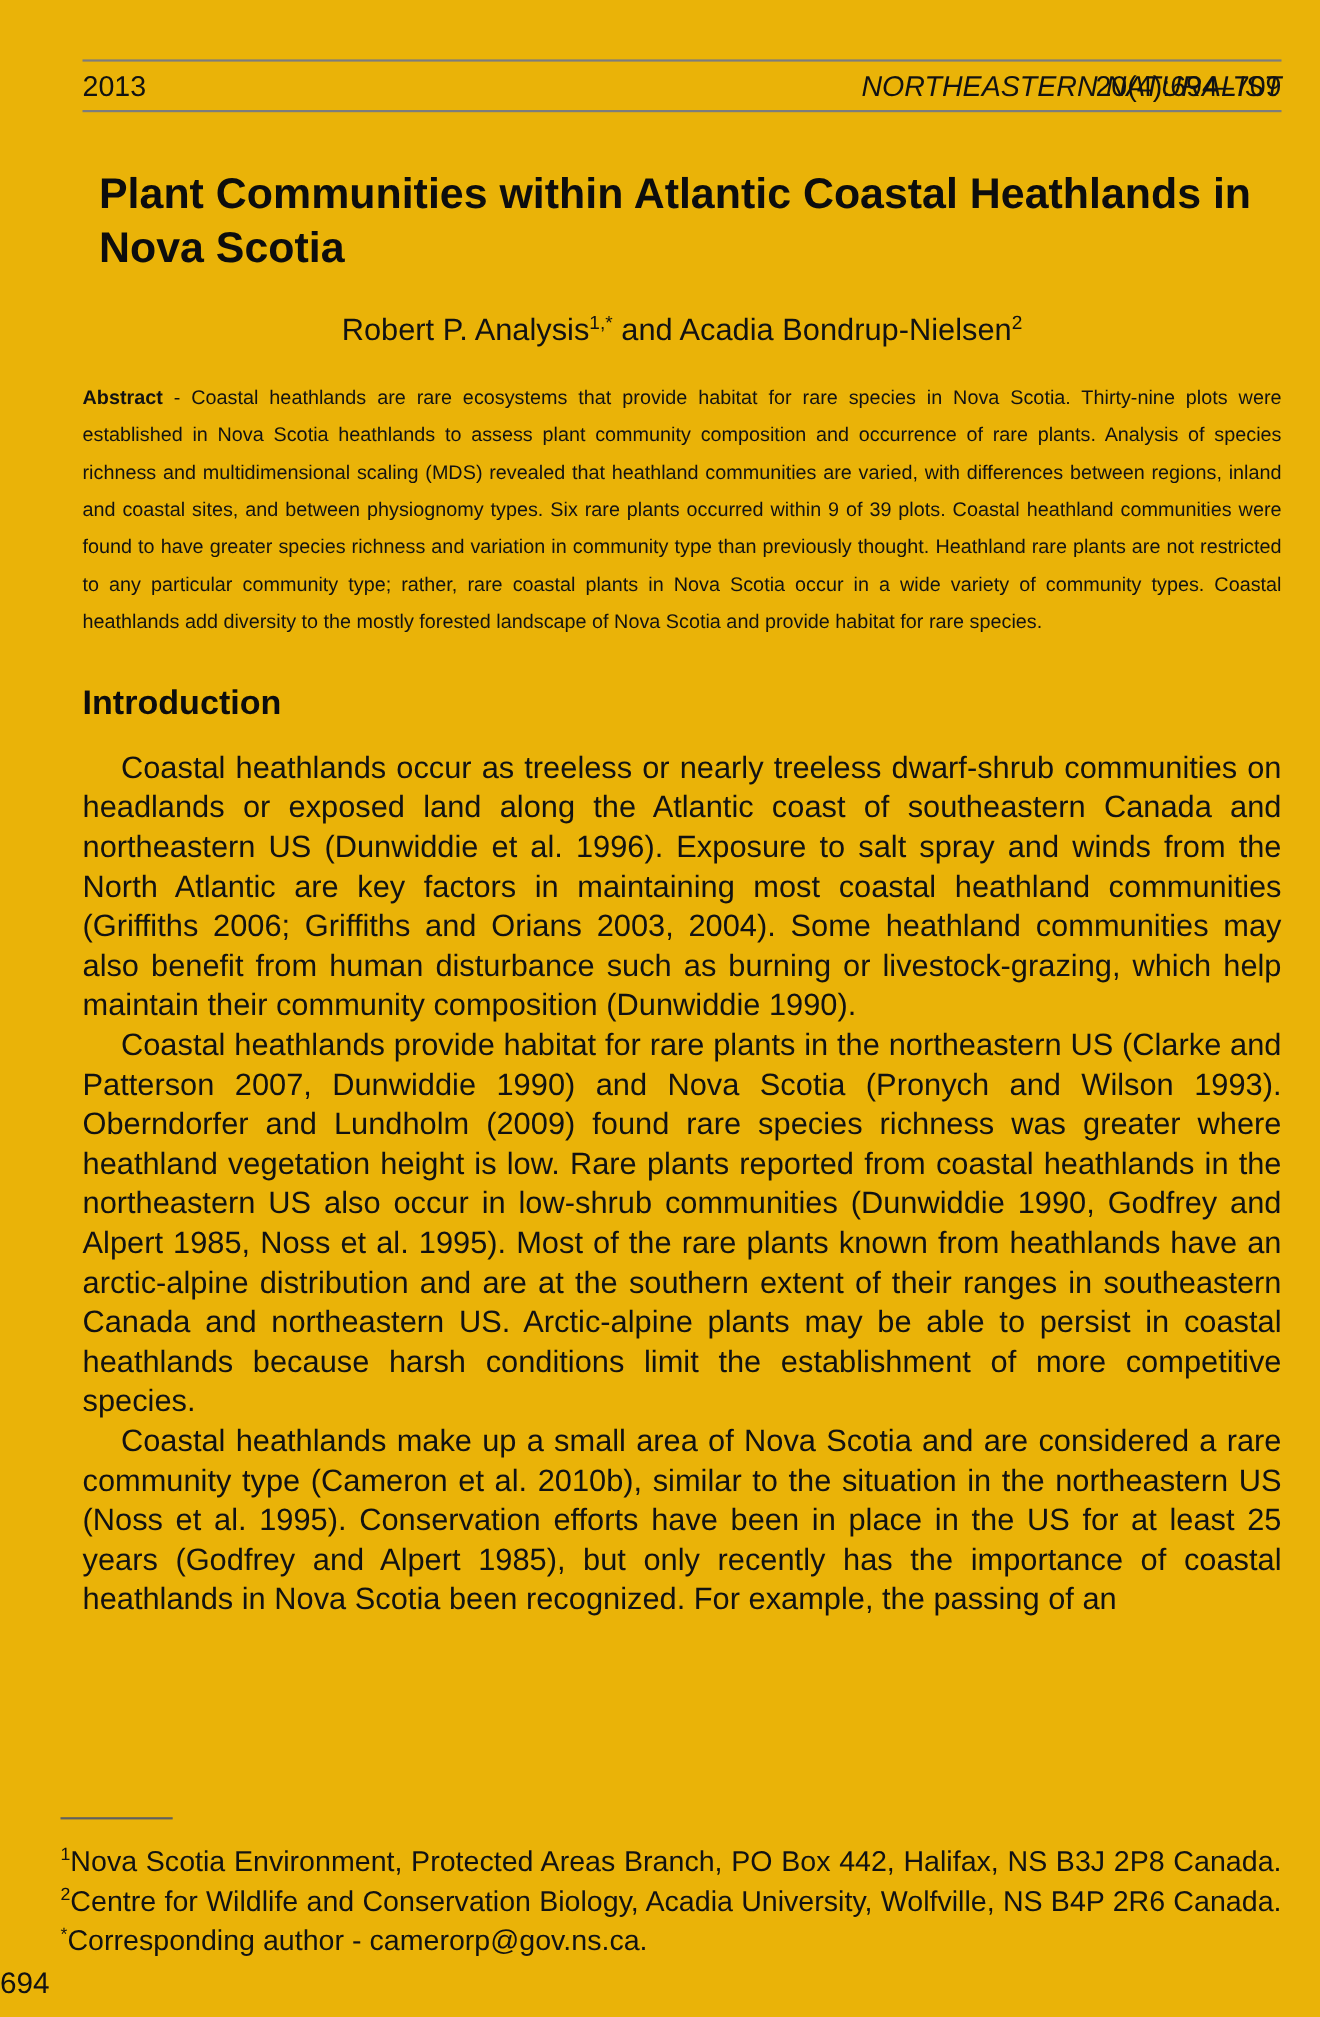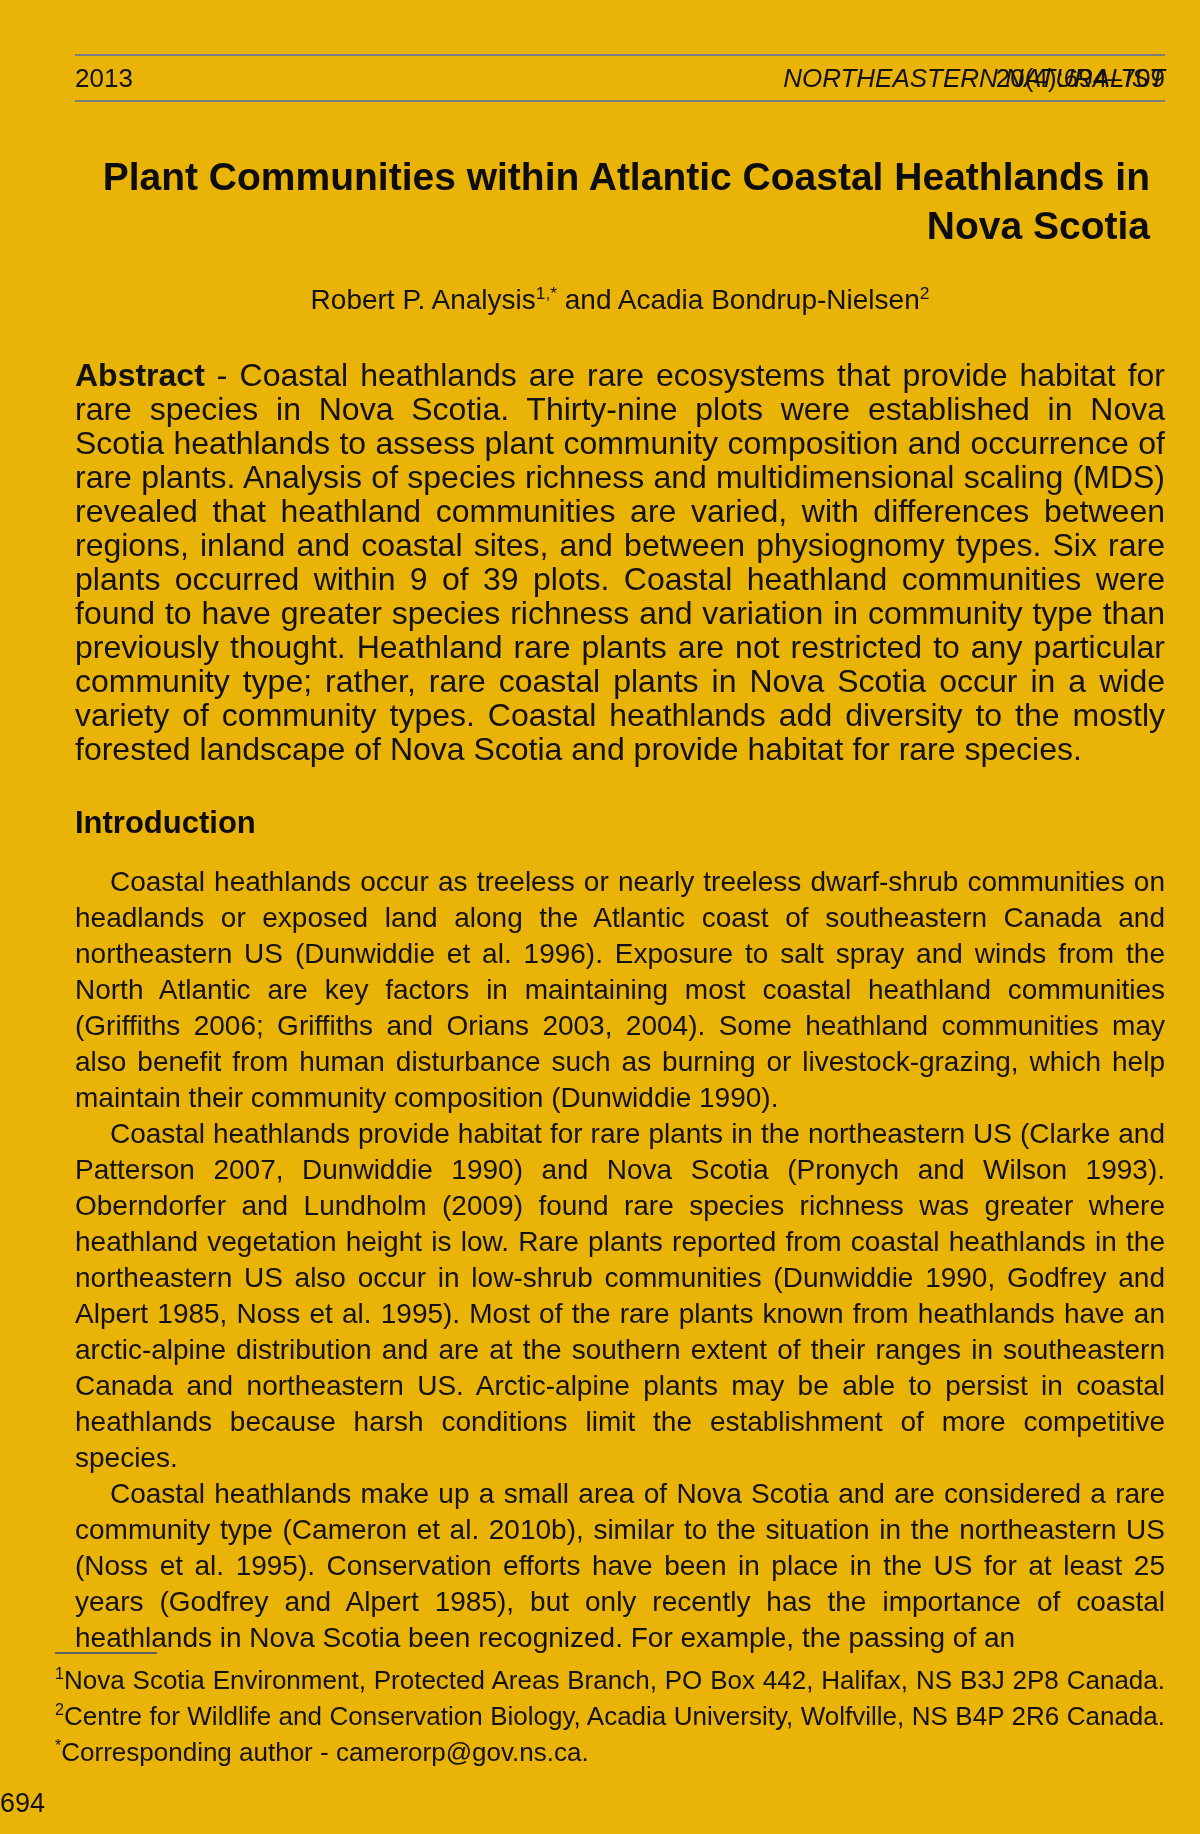--- a/index.html
+++ b/index.html
@@ -27,54 +27,54 @@
   .journal-center {
     position:absolute; left:0; right:0;
     text-align:right;
     font-style:italic;
   }
 
   h1.title {
     margin:50px auto 0 auto;
     max-width:1060px;
     font-size:39px; line-height:49px;
-    font-weight:bold; text-align:right;
+    font-weight:bold; text-align:left;
     color:#0d0d0d;
   }
 
   .authors {
     margin-top:34px;
     font-size:28px; line-height:32px;
     text-align:center;
   }
   sup { font-size:0.62em; line-height:0; }
 
   .abstract {
-    margin-top:42px;
-    font-size:32px; line-height:34px;
+    margin-top:28px;
+    font-size:18px; line-height:34px;
     text-align:justify;
   }
   .abstract .b { font-weight:bold; }
 
   h2.section-heading {
     margin:40px 0 0 0;
     font-size:31px; line-height:34px;
     font-weight:bold; text-align:left;
     color:#0d0d0d;
   }
 
   .body-text { margin-top:24px; font-size:28px; line-height:36px; text-align:justify; }
   .body-text p { margin:0; text-indent:35px; }
 
   .footnote-block {
     position:absolute; left:55px; right:55px; top:1652px;
   }
   .fn-rule { width:102px; border-top:2px solid #606060; }
   .fn-text {
-    margin-top:8px;
+    margin-top:20px;
     font-size:26px; line-height:36px;
     text-align:justify;
   }
 
   .page-number {
     position:absolute; top:1788px; left:0; width:100%;
     text-align:left; font-size:27px;
   }
 </style>
 </head>

